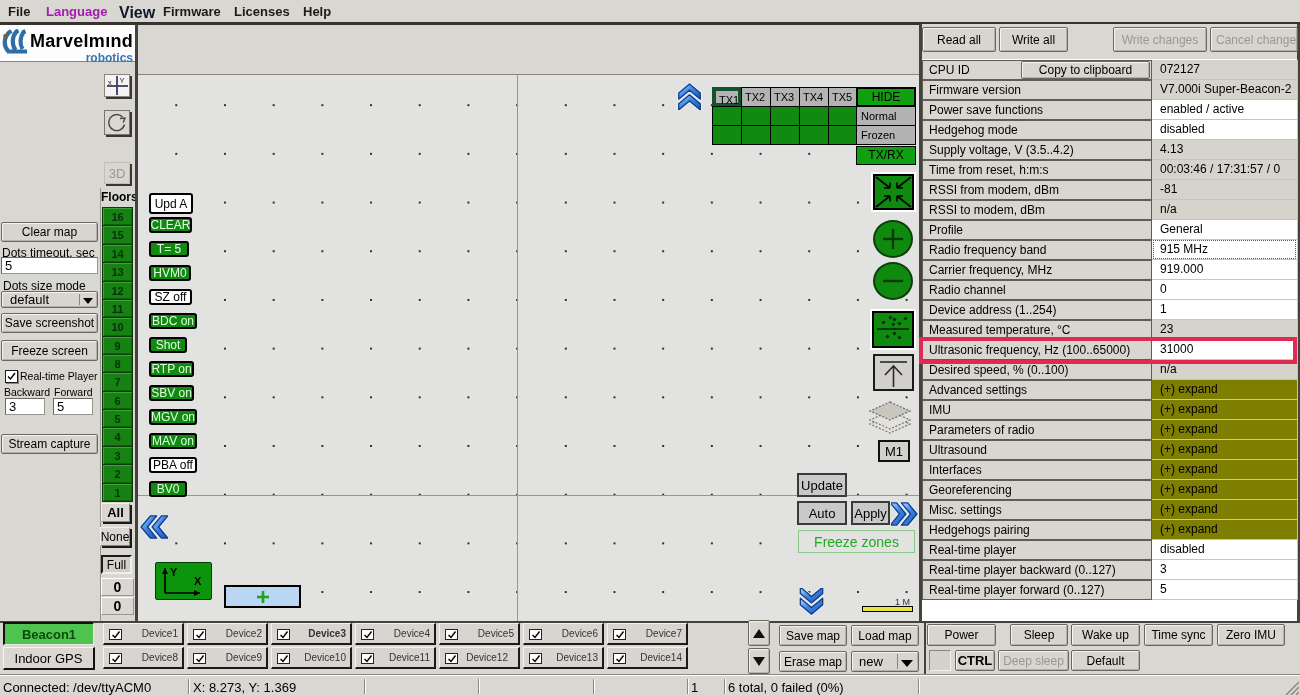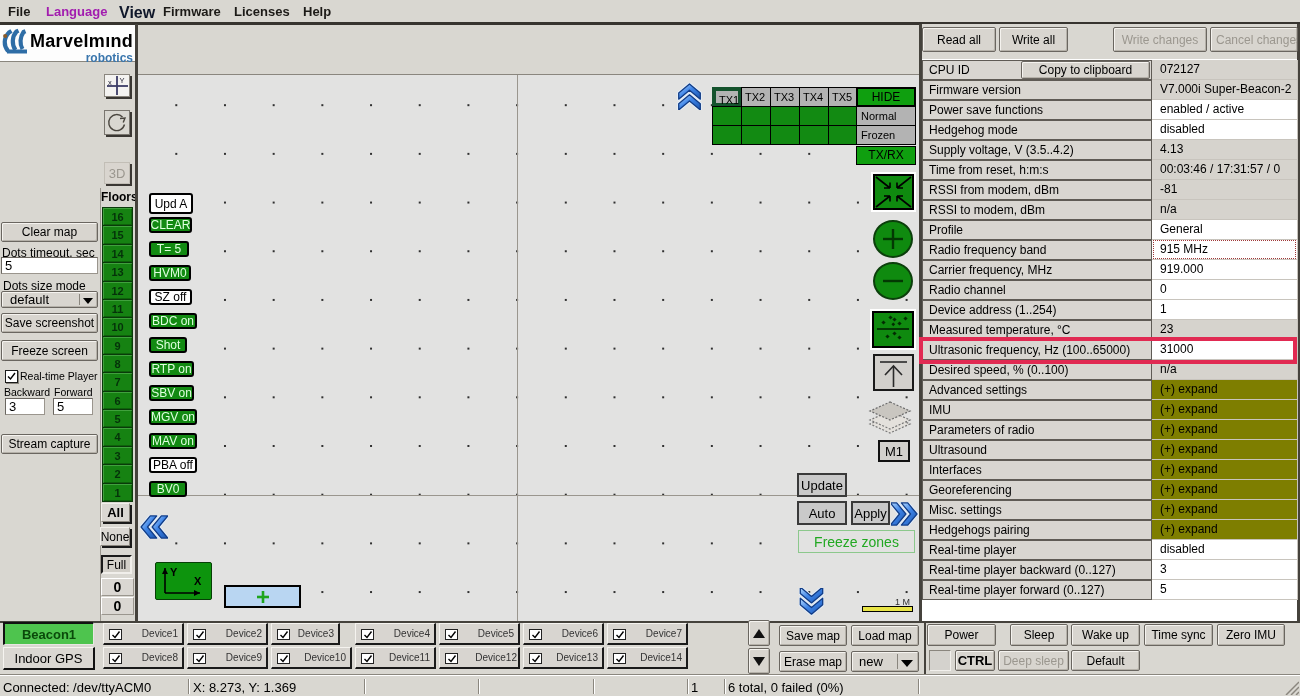--- a/index.html
+++ b/index.html
@@ -441,21 +441,21 @@
       <span style="position:absolute;right:4px;top:4px;font-size:10px;color:#333;">Device1</span>
     </div>
 <div class="abs" style="left:187px;top:623px;width:81px;height:22px;background:#d8d5d0;border:1px solid #f5f3ef;border-right:2px solid #1a1a1a;border-bottom:2px solid #1a1a1a;">
       <span style="position:absolute;left:5px;top:5px;width:13px;height:11px;background:#fff;border:1px solid #222;">
         <svg width="12" height="10" viewBox="0 0 12 10" style="display:block;">
           <path d="M2.5 5 L5 7.5 L9.5 1.5" fill="none" stroke="#000" stroke-width="1.4"></path>
         </svg>
       </span>
       <span style="position:absolute;right:4px;top:4px;font-size:10px;color:#333;">Device2</span>
     </div>
-<div class="abs" style="left:271px;top:623px;width:69px;height:22px;background:#d8d5d0;border:1px solid #f5f3ef;border-right:2px solid #1a1a1a;border-bottom:2px solid #1a1a1a;">
+<div class="abs" style="left:271px;top:623px;width:81px;height:22px;background:#d8d5d0;border:1px solid #f5f3ef;border-right:2px solid #1a1a1a;border-bottom:2px solid #1a1a1a;font-weight:bold;">
       <span style="position:absolute;left:5px;top:5px;width:13px;height:11px;background:#fff;border:1px solid #222;">
         <svg width="12" height="10" viewBox="0 0 12 10" style="display:block;">
           <path d="M2.5 5 L5 7.5 L9.5 1.5" fill="none" stroke="#000" stroke-width="1.4"></path>
         </svg>
       </span>
       <span style="position:absolute;right:4px;top:4px;font-size:10px;color:#333;">Device3</span>
     </div>
 <div class="abs" style="left:355px;top:623px;width:81px;height:22px;background:#d8d5d0;border:1px solid #f5f3ef;border-right:2px solid #1a1a1a;border-bottom:2px solid #1a1a1a;">
       <span style="position:absolute;left:5px;top:5px;width:13px;height:11px;background:#fff;border:1px solid #222;">
         <svg width="12" height="10" viewBox="0 0 12 10" style="display:block;">
@@ -519,21 +519,21 @@
         </svg>
       </span>
       <span style="position:absolute;right:4px;top:4px;font-size:10px;color:#333;">Device11</span>
     </div>
 <div class="abs" style="left:439px;top:647px;width:81px;height:22px;background:#d8d5d0;border:1px solid #f5f3ef;border-right:2px solid #1a1a1a;border-bottom:2px solid #1a1a1a;">
       <span style="position:absolute;left:5px;top:5px;width:13px;height:11px;background:#fff;border:1px solid #222;">
         <svg width="12" height="10" viewBox="0 0 12 10" style="display:block;">
           <path d="M2.5 5 L5 7.5 L9.5 1.5" fill="none" stroke="#000" stroke-width="1.4"></path>
         </svg>
       </span>
-      <span style="position:absolute;right:1px;top:4px;font-size:10px;color:#333;">Device12</span>
+      <span style="position:absolute;right:10px;top:4px;font-size:10px;color:#333;">Device12</span>
     </div>
 <div class="abs" style="left:523px;top:647px;width:81px;height:22px;background:#d8d5d0;border:1px solid #f5f3ef;border-right:2px solid #1a1a1a;border-bottom:2px solid #1a1a1a;">
       <span style="position:absolute;left:5px;top:5px;width:13px;height:11px;background:#fff;border:1px solid #222;">
         <svg width="12" height="10" viewBox="0 0 12 10" style="display:block;">
           <path d="M2.5 5 L5 7.5 L9.5 1.5" fill="none" stroke="#000" stroke-width="1.4"></path>
         </svg>
       </span>
       <span style="position:absolute;right:4px;top:4px;font-size:10px;color:#333;">Device13</span>
     </div>
 <div class="abs" style="left:607px;top:647px;width:81px;height:22px;background:#d8d5d0;border:1px solid #f5f3ef;border-right:2px solid #1a1a1a;border-bottom:2px solid #1a1a1a;">

